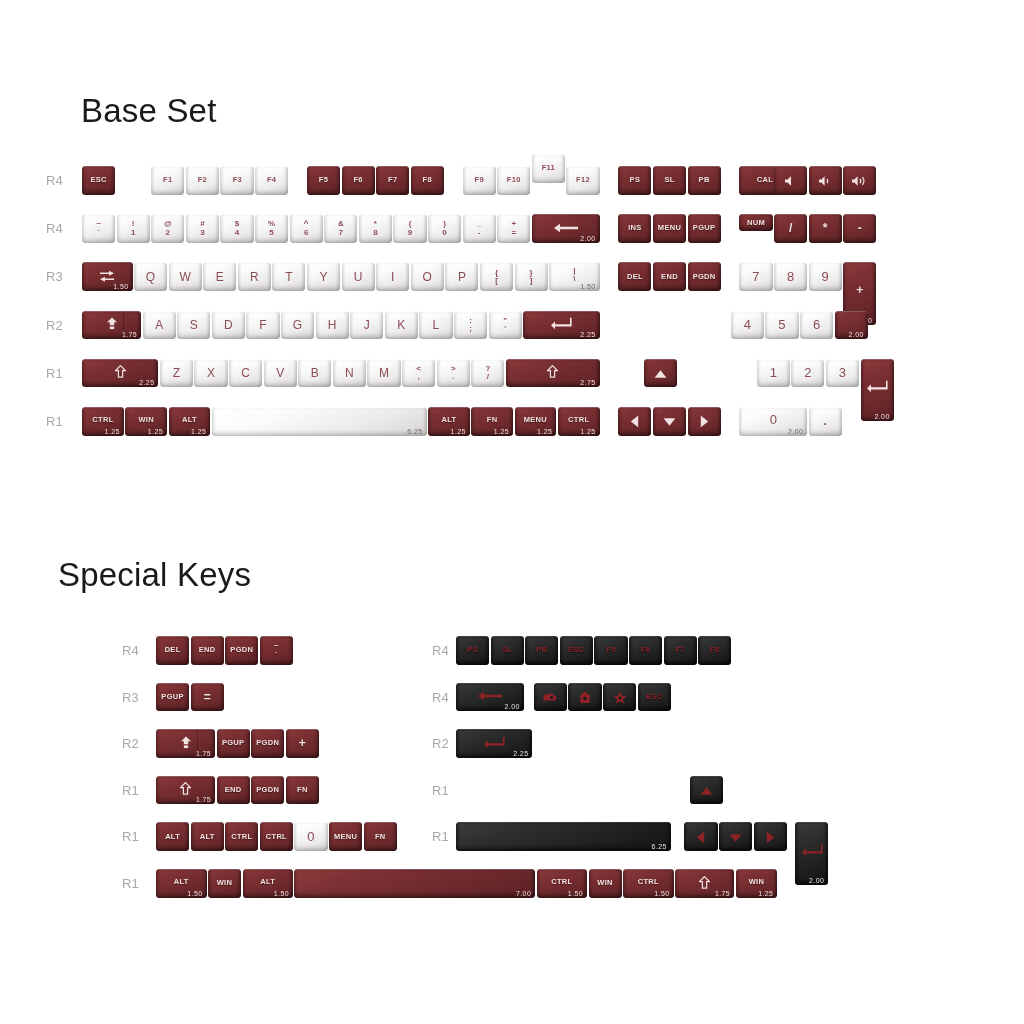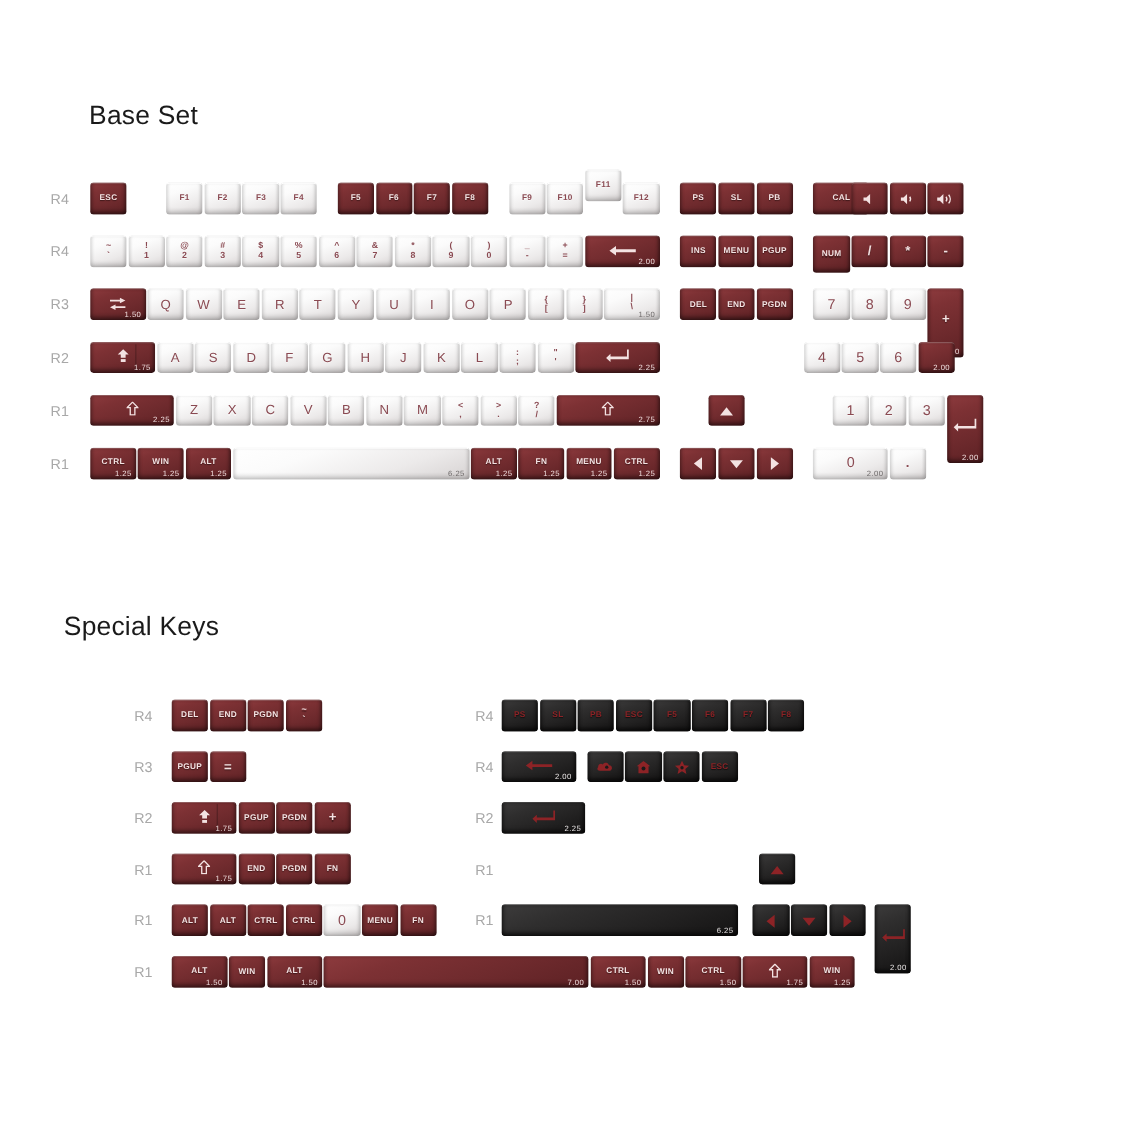--- a/index.html
+++ b/index.html
@@ -5,21 +5,21 @@
   html,body{margin:0;padding:0;}
   body{
     width:1024px;height:1024px;
     background:#ffffff;
     font-family:"Liberation Sans", sans-serif;
     overflow:hidden;
     position:relative;
   }
   .section-title{
     position:absolute;
-    font-size:24px;
+    font-size:33px;
     color:#1a1a1a;
     font-weight:400;
     letter-spacing:0.2px;
     white-space:nowrap;
   }
   #title-base{left:81px;top:92px;}
   #title-special{left:58px;top:556px;}
 
   .row-label{
     position:absolute;
@@ -312,21 +312,21 @@
       <div class="legend txt">INS</div>
     </div>
     <div class="kc red" style="left: 652.9px; top: 214.2px; width: 33.2px; height: 28.6px;">
       <div class="face"></div>
       <div class="legend txt">MENU</div>
     </div>
     <div class="kc red" style="left: 687.5px; top: 214.2px; width: 33.2px; height: 28.6px;">
       <div class="face"></div>
       <div class="legend txt">PGUP</div>
     </div>
-    <div class="kc red" style="left: 739.4px; top: 214.2px; width: 33.2px; height: 34px;">
+    <div class="kc red" style="left: 739.4px; top: 214.2px; width: 33.2px; height: 17px;">
       <div class="face"></div>
       <div class="legend txt">NUM</div>
     </div>
     <div class="kc red" style="left: 774px; top: 214.2px; width: 33.2px; height: 28.6px;">
       <div class="face"></div>
       <div class="legend sym">/</div>
     </div>
     <div class="kc red" style="left: 808.6px; top: 214.2px; width: 33.2px; height: 28.6px;">
       <div class="face"></div>
       <div class="legend sym">*</div>

